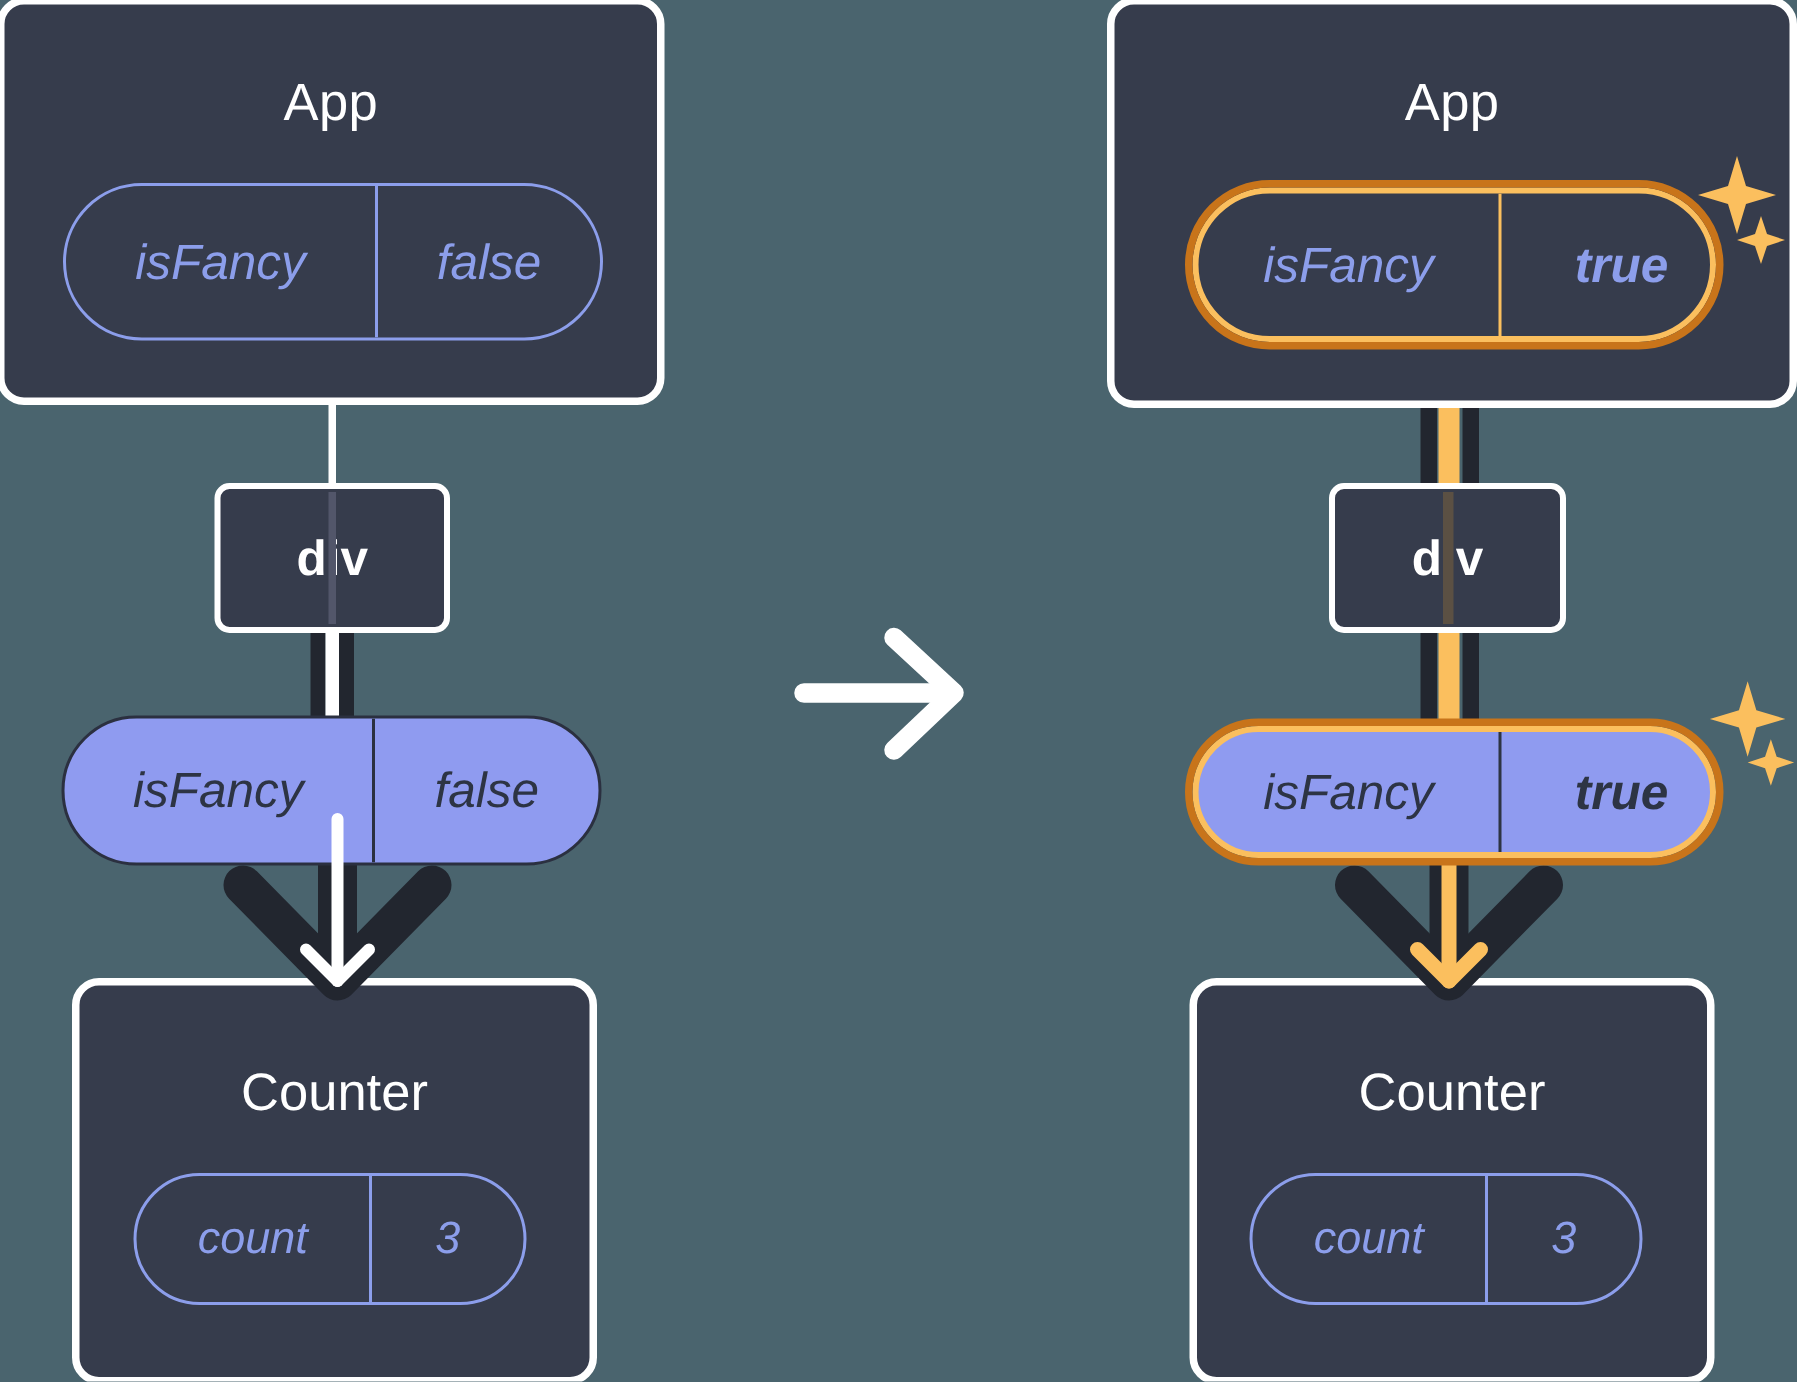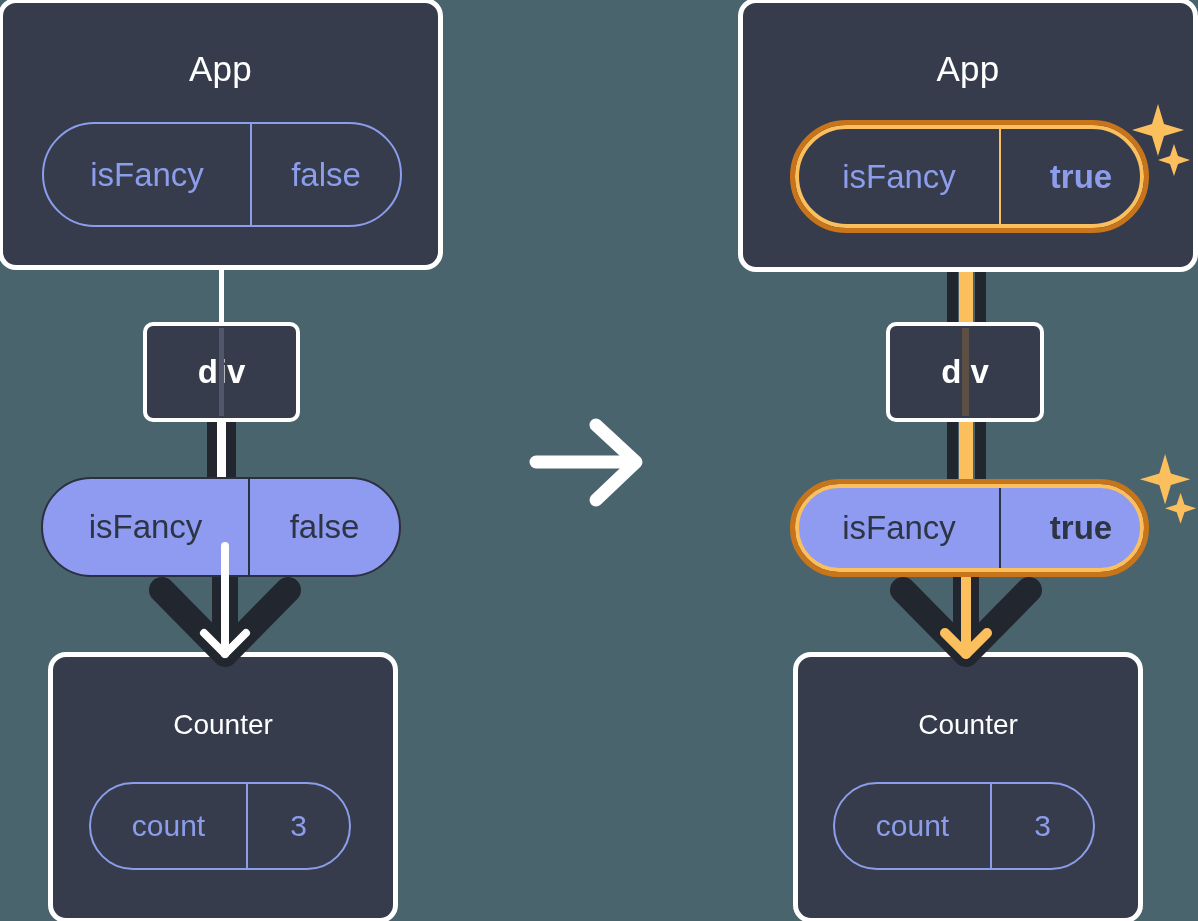--- a/index.html
+++ b/index.html
@@ -49,21 +49,21 @@
     border-radius: 18px;
     box-sizing: border-box;
     z-index: 5;
   }
   .counter-title {
     position: absolute;
     left: 0; right: 0;
     top: 52px;
     text-align: center;
     color: #FFFFFF;
-    font-size: 28px;
+    font-size: 35px;
   }
 
   
   .div-box {
     position: absolute;
     background: #363C4C;
     border: 4px solid #FFFFFF;
     border-radius: 10px;
     box-sizing: border-box;
     display: flex;
@@ -82,20 +82,21 @@
     display: flex;
     align-items: stretch;
     border-radius: 999px;
     overflow: hidden;
   }
   .pill .cell {
     display: flex;
     align-items: center;
     justify-content: center;
     box-sizing: border-box;
+    font-style: italic;
   }
   .pill .cell.key { flex: 0 0 auto; }
   .pill .cell.val { flex: 1 1 auto; }
 
   
   .pill-outline {
     border: 2px solid #8C9EEB;
     background: transparent;
     z-index: 7;
   }

